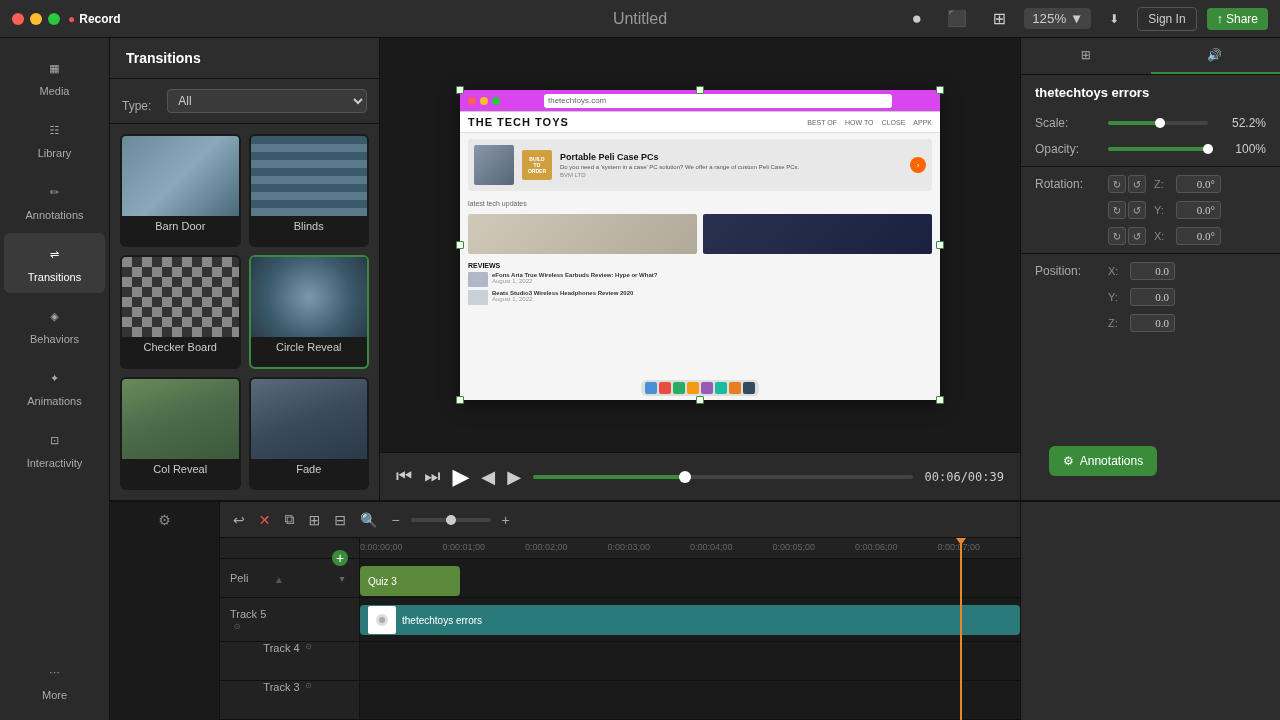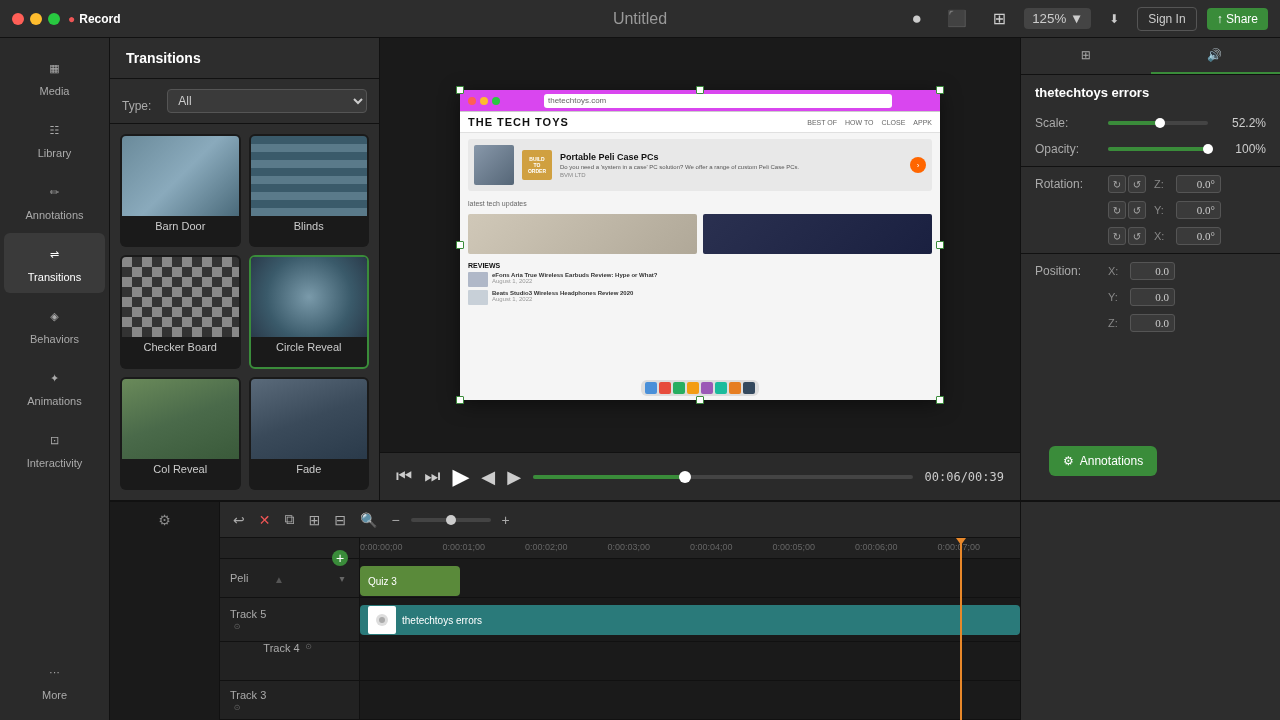--- a/index.html
+++ b/index.html
@@ -639,21 +639,21 @@
             <div class="tl-track-label" style="flex-direction:row; align-items:flex-start; justify-content:center; gap:2px;">
               <span class="tl-track-name">Track 4</span>
               <div class="tl-track-controls">
                 <button class="tl-track-ctrl" style="font-size:8px;">⊙</button>
               </div>
             </div>
             <div class="tl-track-content"></div>
           </div>
 
           <div class="tl-track-row">
-            <div class="tl-track-label" style="flex-direction:column; align-items:flex-start; justify-content:center; gap:2px;">
+            <div class="tl-track-label" style="flex-direction:row; align-items:flex-start; justify-content:center; gap:2px;">
               <span class="tl-track-name">Track 3</span>
               <div class="tl-track-controls">
                 <button class="tl-track-ctrl" style="font-size:8px;">⊙</button>
               </div>
             </div>
             <div class="tl-track-content"></div>
           </div>
 
           <div style="position:absolute; top:0; bottom:0; left:calc(140px + 75%); width:2px; background:#e8882a; z-index:10; pointer-events:none;">
             <div style="width:0;height:0;border-left:5px solid transparent;border-right:5px solid transparent;border-top:7px solid #e8882a;position:absolute;top:0;left:-4px;"></div>

